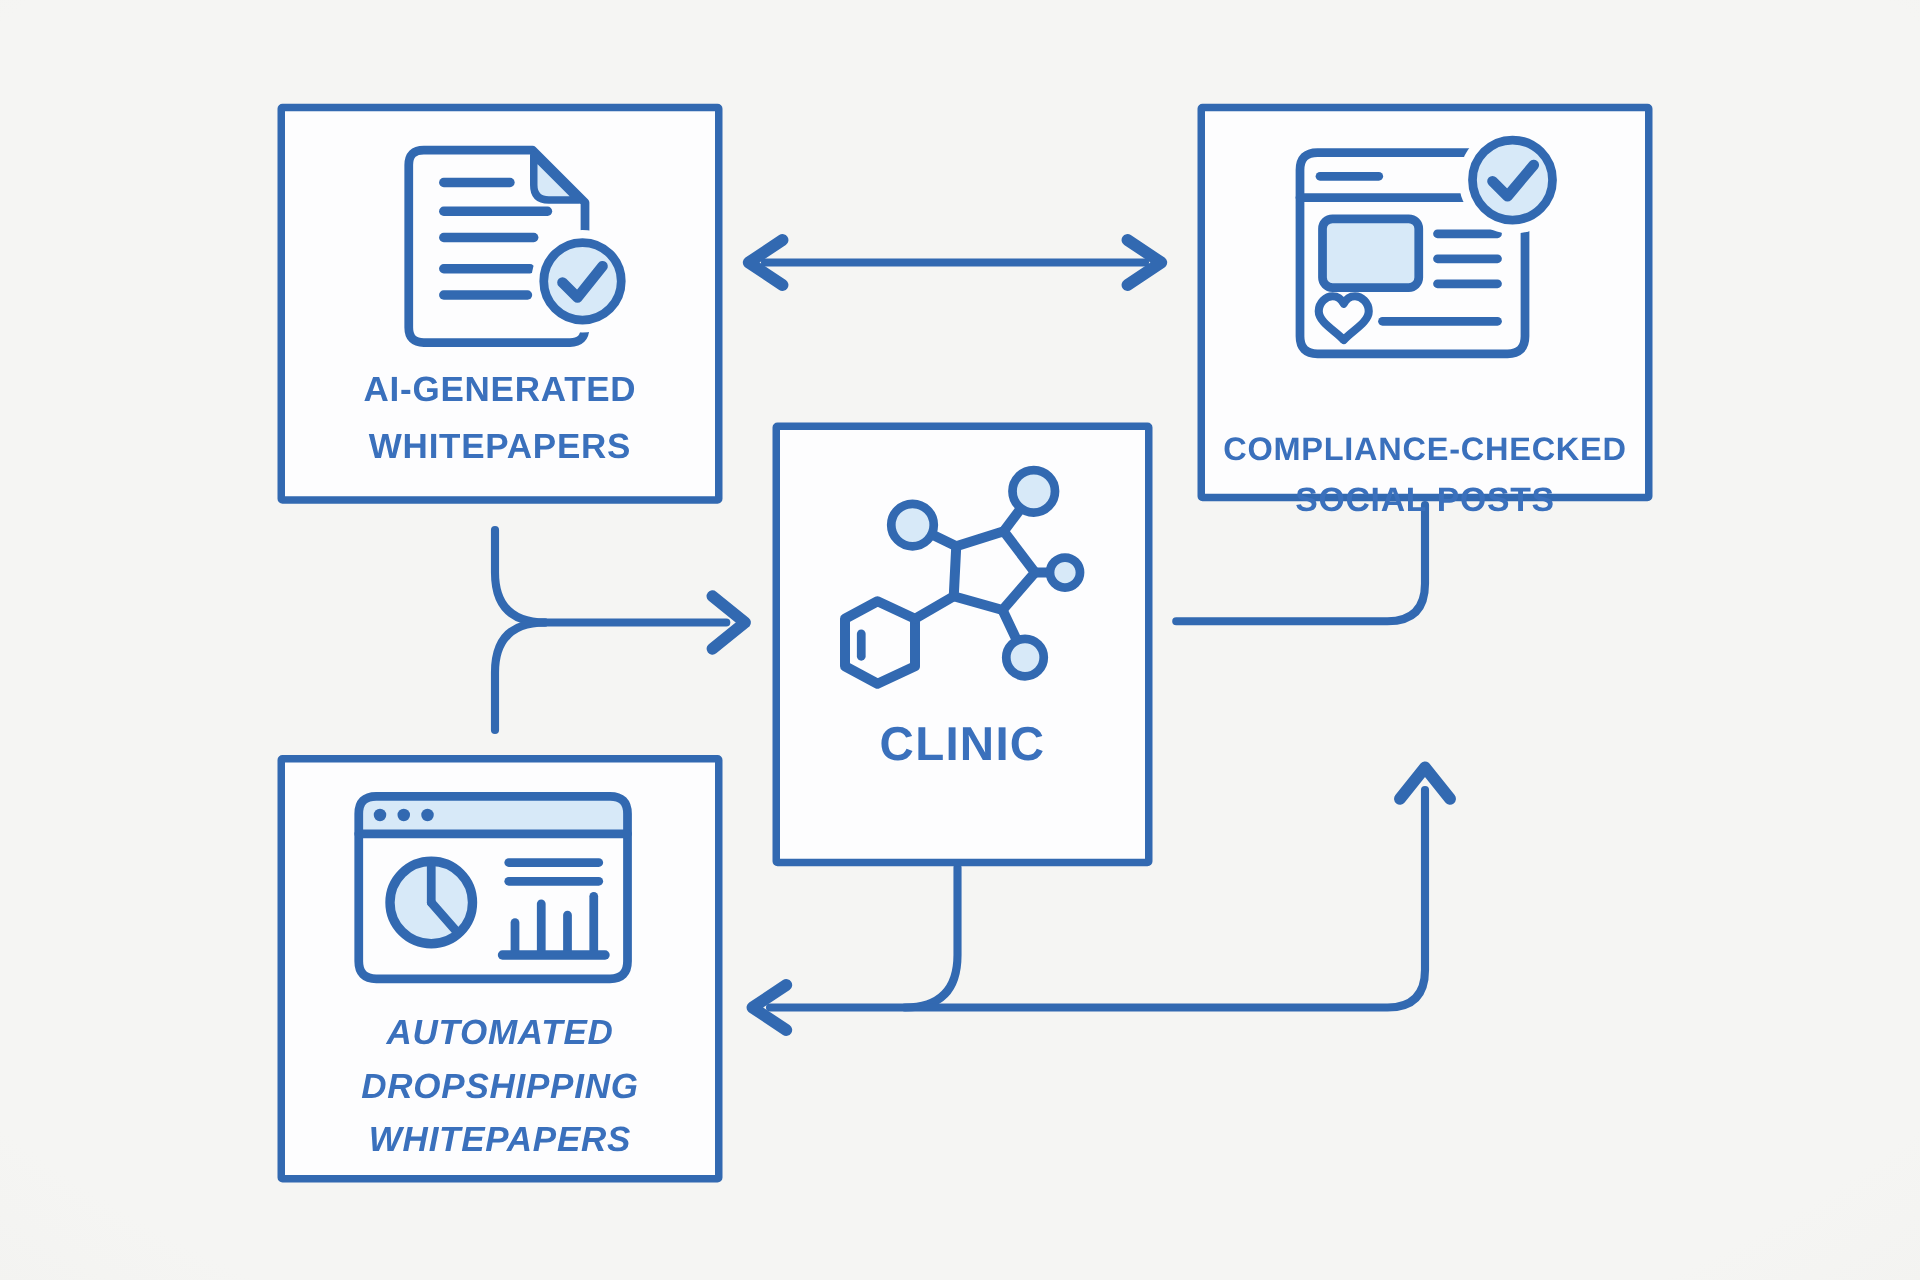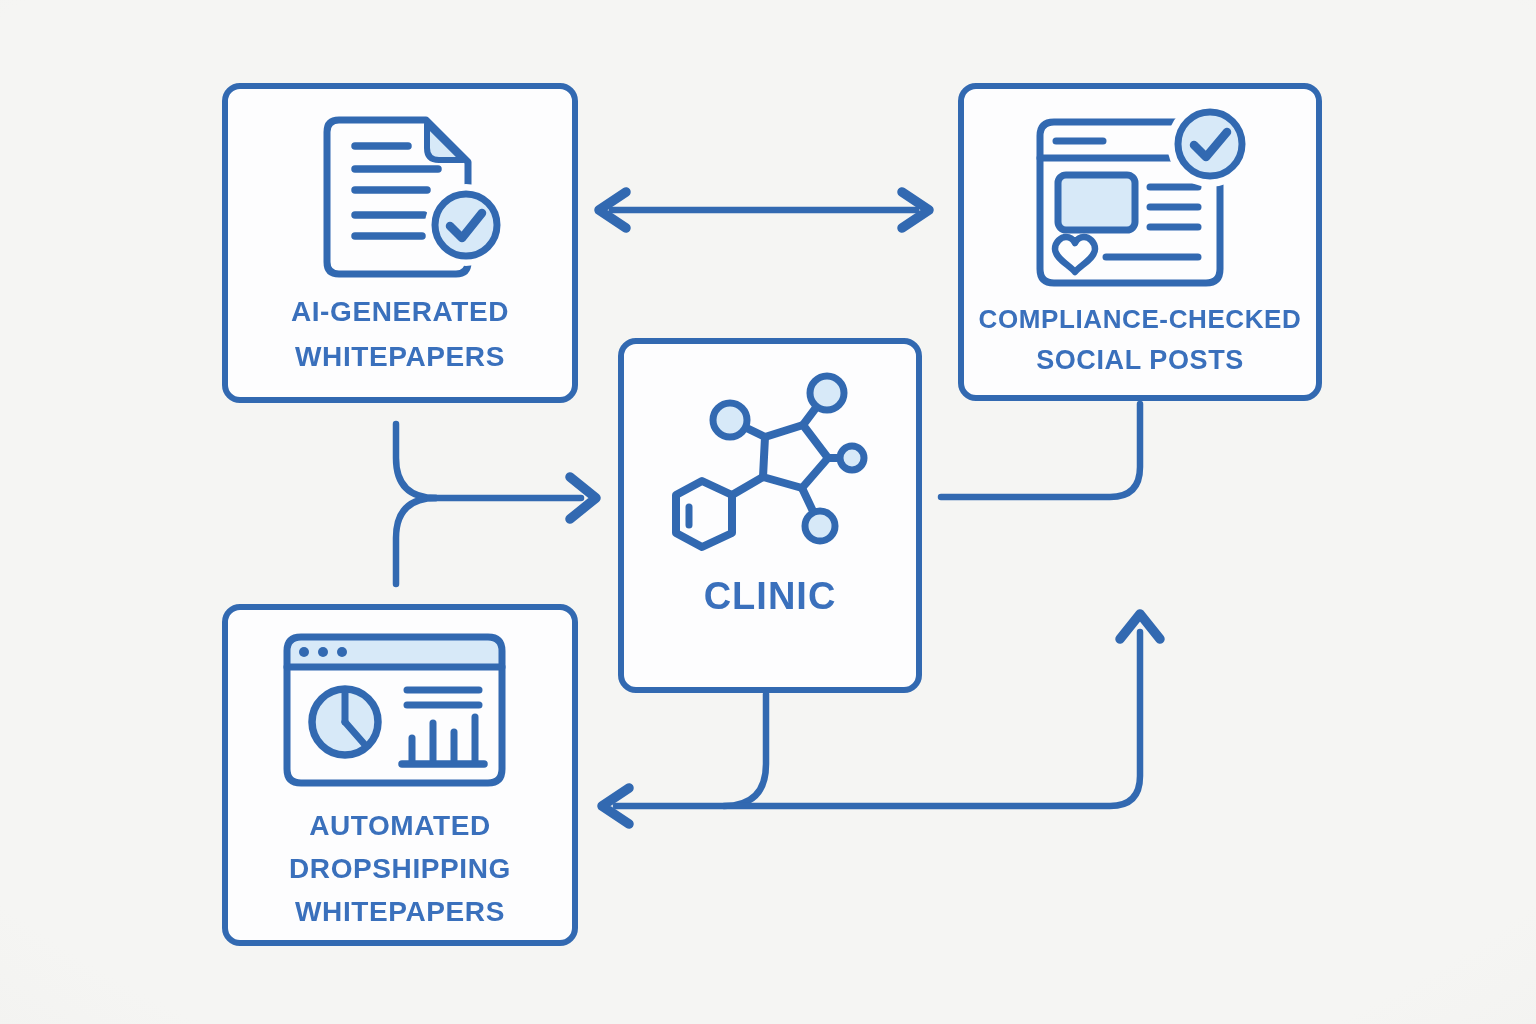--- a/index.html
+++ b/index.html
@@ -12,50 +12,50 @@
   }
   .connector-layer{position:absolute;left:0;top:0;width:1536px;height:1024px;z-index:1;}
   .stroke{stroke:var(--stroke);fill:none;stroke-linecap:round;stroke-linejoin:round;}
   .shaft{stroke-width:6.5;}
   .head{stroke-width:9.5;}
   .node{
     position:absolute;
     box-sizing:border-box;
     background:var(--boxfill);
     border:6px solid var(--stroke);
-    border-radius:18px;
+    border-radius:4px;
     display:flex;flex-direction:column;align-items:center;
     z-index:2;
   }
   .node svg{display:block;overflow:visible;}
   .label{
     color:var(--text);
     font-weight:bold;
     text-align:center;
     letter-spacing:0.6px;
     white-space:nowrap;
   }
   .lbl-28{font-size:28px;line-height:45px;}
   .lbl-26{font-size:26px;line-height:40px;}
   .lbl-31{font-size:27px;line-height:43px;}
   .lbl-38{font-size:38px;line-height:50px;letter-spacing:1px;}
   .lh-43{line-height:43px;}
   
   .node-whitepapers{left:222px;top:83px;width:356px;height:320px;}
   .node-whitepapers svg{margin-top:21px;}
   .node-whitepapers .labels{margin-top:9px;}
-  .node-social{left:958px;top:83px;width:364px;height:318px;}
+  .node-social{left:958px;top:83px;width:364px;height:318px;gap:40px;}
   .node-social svg{margin-top:16px;}
   .node-social .labels{margin-top:14px;}
   .node-clinic{left:618px;top:338px;width:304px;height:355px;}
   .node-clinic svg{margin-top:26px;}
   .node-clinic .labels{margin-top:21px;}
   .node-dashboards{left:222px;top:604px;width:356px;height:342px;}
   .node-dashboards svg{margin-top:23px;}
-  .node-dashboards .labels{margin-top:16px;}
+  .node-dashboards .labels{margin-top:16px;font-style:italic;}
   
   .i-stroke{stroke:var(--stroke);fill:none;stroke-linecap:round;stroke-linejoin:round;}
   .i-fill-light{fill:var(--light);}
   .i-fill-white{fill:var(--boxfill);}
   .i-fill-dark{fill:var(--stroke);}
 </style>
 </head>
 <body>
 
 <div class="stage">

